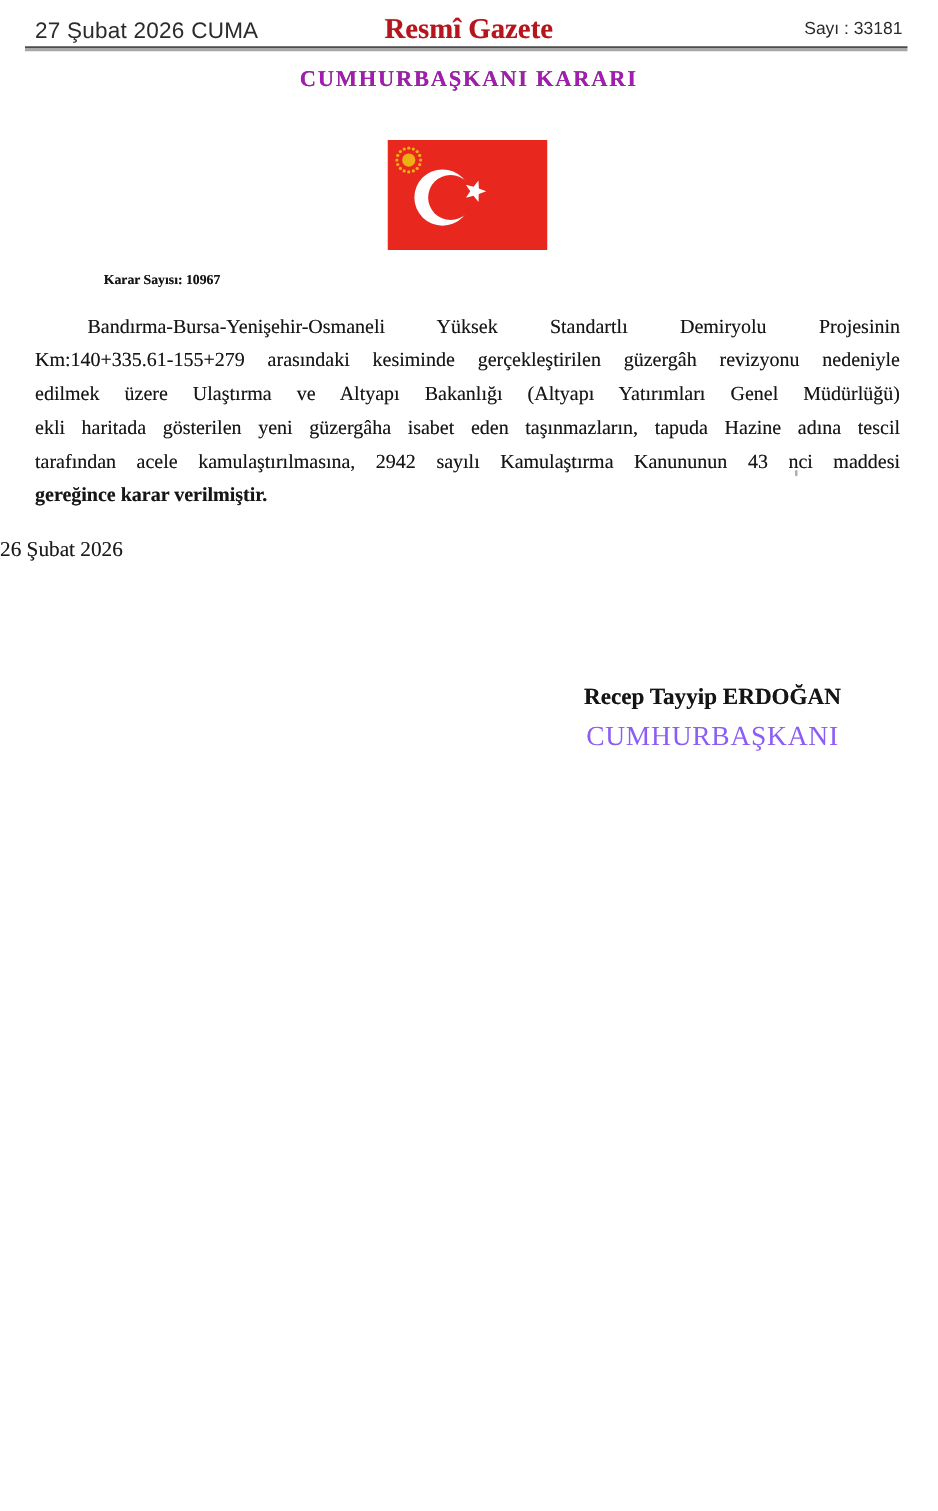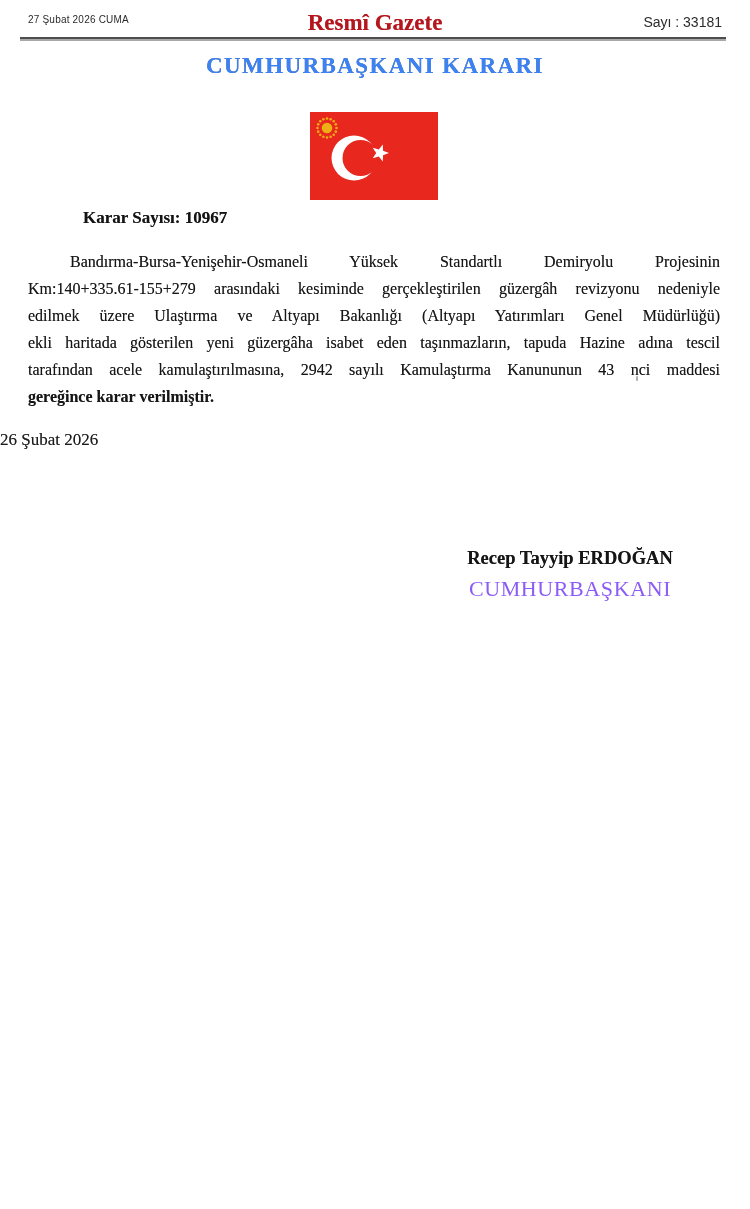--- a/index.html
+++ b/index.html
@@ -17,21 +17,21 @@
 
   
   .gz-header {
     position: absolute;
     top: 10px; left: 28px; right: 28px;
     height: 26px;
   }
   .gz-date {
     position: absolute; left: 0; top: 4px;
     font-family: "Liberation Sans", "DejaVu Sans", sans-serif;
-    font-size: 10px; color: #2b2b2b; letter-spacing: 0.2px;
+    font-size: 18px; color: #2b2b2b; letter-spacing: 0.2px;
   }
   .gz-masthead {
     position: absolute; left: 0; right: 0; top: 0;
     text-align: center;
     font-size: 23px; font-weight: bold; color: #b5161d;
     text-shadow: 0 0 0.6px rgba(181, 22, 29, 0.55);
   }
   .gz-issue {
     position: absolute; right: 0; top: 4px;
     font-family: "Liberation Sans", "DejaVu Sans", sans-serif;
@@ -42,38 +42,38 @@
     top: 37px; left: 20px; right: 24px;
     height: 4px;
     background: linear-gradient(180deg, #4d4d4d 0%, #4d4d4d 45%, #a8a8a8 45%, #a8a8a8 100%);
   }
 
   
   .decree-title {
     position: absolute;
     top: 53px; left: 0; right: 0;
     text-align: center;
-    font-size: 23px; font-weight: bold; color: #3b82f6;
+    font-size: 18px; font-weight: bold; color: #a21caf;
     letter-spacing: 1.4px;
     text-shadow: 0 0 0.5px rgba(10,10,10,0.6);
   }
 
   
   .flag-wrap {
     position: absolute;
     top: 112px; left: 310px;
     width: 128px; height: 88px;
   }
   .flag-wrap svg { display: block; width: 100%; height: 100%; }
 
   
   .decision-no {
     position: absolute;
-    top: 208px; left: 83px;
-    font-size: 17px; font-weight: bold; color: #141414;
+    top: 218px; left: 83px;
+    font-size: 11px; font-weight: bold; color: #141414;
     text-shadow: 0 0 0.5px rgba(10,10,10,0.55);
   }
 
   
   .decree-body {
     position: absolute;
     top: 248px; left: 28px;
     width: 692px;
     font-size: 16px; color: #161616;
     text-shadow: 0 0 0.5px rgba(15,15,15,0.5);

